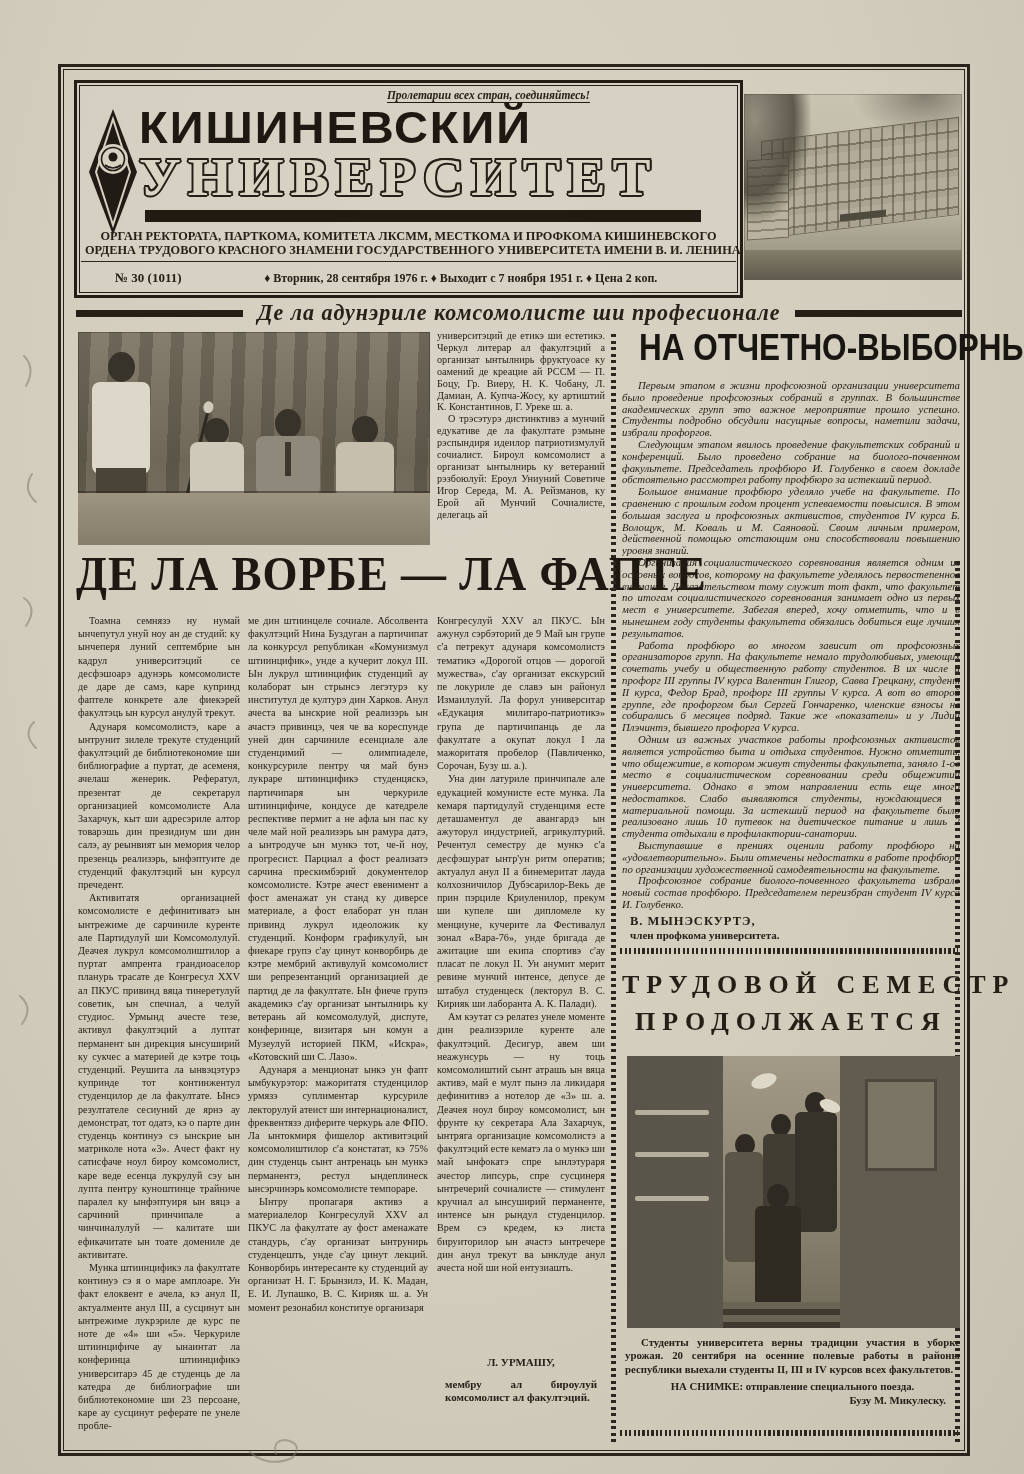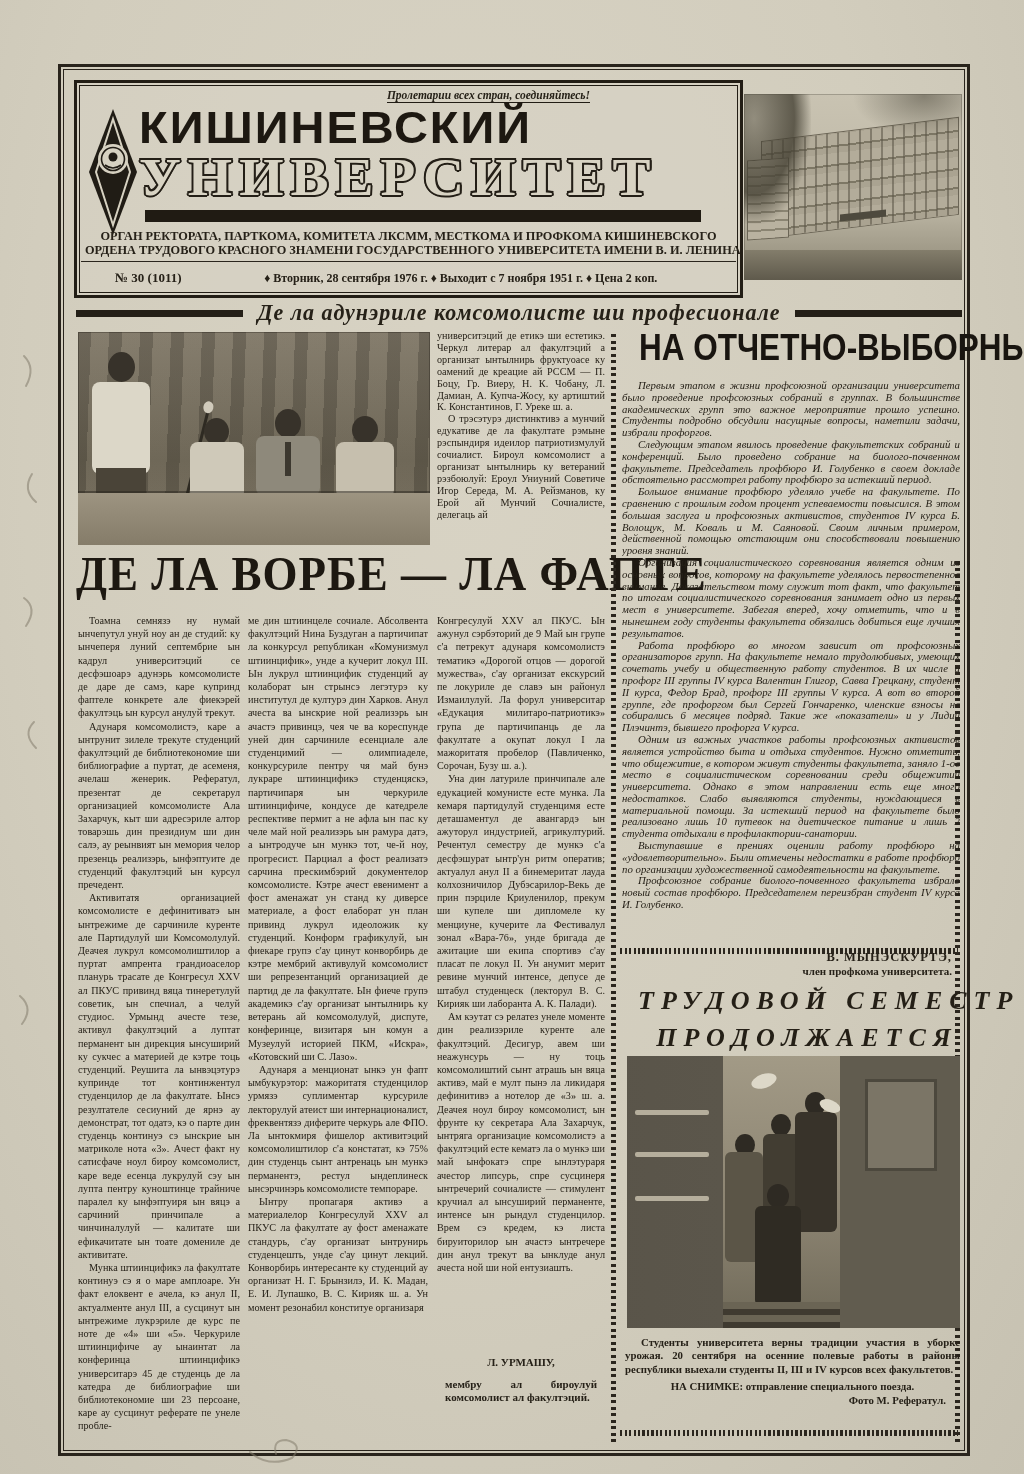--- a/index.html
+++ b/index.html
@@ -109,26 +109,26 @@
   .hdash{position:absolute;height:6px;background:repeating-linear-gradient(90deg,#2b261e 0 2px,transparent 2px 4.5px);}
   .hdash.top{left:620px;top:948px;width:338px;}
   .hdash.bottom{left:620px;top:1430px;width:338px;}
   
   .headline-right{position:absolute;left:622px;top:326px;width:340px;margin:0;text-align:center;
     font-family:"Liberation Sans","DejaVu Sans",sans-serif;font-weight:900;font-size:35px;white-space:nowrap;
     transform:scaleX(.9) scaleY(1.05);transform-origin:center top;color:#191510;}
   .right-body{position:absolute;left:622px;top:380px;width:338px;height:532px;overflow:hidden;
     font-size:10.8px;line-height:11.8px;text-align:justify;font-style:italic;}
   .right-body .para{margin:0;text-indent:16px;}
-  .sig-right{position:absolute;left:630px;top:914px;width:322px;text-align:right;font-weight:bold;margin-top:36px;}
+  .sig-right{position:absolute;left:630px;top:914px;width:322px;text-align:left;font-weight:bold;}
   .sig-right .name{margin:0;font-size:12.5px;letter-spacing:1px;}
   .sig-right .role{margin:0;font-size:11px;}
   
-  .headline-bottom{position:absolute;left:622px;top:966px;width:338px;margin:16px;text-align:center;
-    font-size:26px;font-weight:700;letter-spacing:7px;line-height:37px;color:#241f16;white-space:nowrap;font-style:italic;}
+  .headline-bottom{position:absolute;left:622px;top:966px;width:338px;margin:0;text-align:center;
+    font-size:26px;font-weight:700;letter-spacing:7px;line-height:37px;color:#241f16;white-space:nowrap;}
   .photo2{position:absolute;left:627px;top:1056px;width:333px;height:272px;overflow:hidden;
     background:#8e8777;box-shadow:0 0 0 1px rgba(40,35,28,.4) inset;}
   .p2-left{position:absolute;left:0;top:0;width:96px;height:100%;
     background:linear-gradient(90deg,#57524755 0,#57524700 100%),#5b564b;}
   .p2-rail{position:absolute;left:8px;width:74px;height:5px;background:#b5ae9c;border-radius:2px;}
   .p2-right{position:absolute;right:0;top:0;width:120px;height:100%;background:#615c4f;}
   .p2-window{position:absolute;right:26px;top:26px;width:66px;height:86px;background:#7b7566;box-shadow:0 0 0 3px #4c483d;}
   .p2-gap{position:absolute;left:96px;top:0;width:117px;height:100%;
     background:linear-gradient(180deg,#a29a86 0%,#8a8270 60%,#6f6958 100%);}
   .p2-person{position:absolute;border-radius:6px;background:#423d32;}
@@ -286,21 +286,21 @@
       <div class="p2-wave" style="left:96px;top:44px;width:22px;height:12px;transform:rotate(22deg);"></div>
     </div>
     <div class="steps"></div>
     <div class="p2-right">
       <div class="p2-window"></div>
     </div>
   </div>
   <div class="caption">
     <p class="p1">Студенты университета верны традиции участия в уборке урожая. 20 сентября на осенние полевые работы в районы республики выехали студенты II, III и IV курсов всех факультетов.</p>
     <p class="p2">НА СНИМКЕ: отправление специального поезда.</p>
-    <p class="credit">Фото М. Рефератул.</p>
+    <p class="credit">Бузу М. Микулеску.</p>
   </div>
 
   <svg class="pencil" width="1024" height="1474" viewBox="0 0 1024 1474">
     <g fill="none" stroke="#837c6c" stroke-width="2" opacity="0.55" stroke-linecap="round">
       <path d="M24,356 q12,12 2,30"></path>
       <path d="M32,474 q-10,16 4,28"></path>
       <path d="M24,598 q14,10 2,28"></path>
       <path d="M34,722 q-12,12 2,26"></path>
       <path d="M20,996 q14,12 2,28"></path>
       <path d="M250,1452 q18,16 42,6 q12,-14 -6,-18 q-14,0 -10,14"></path>

